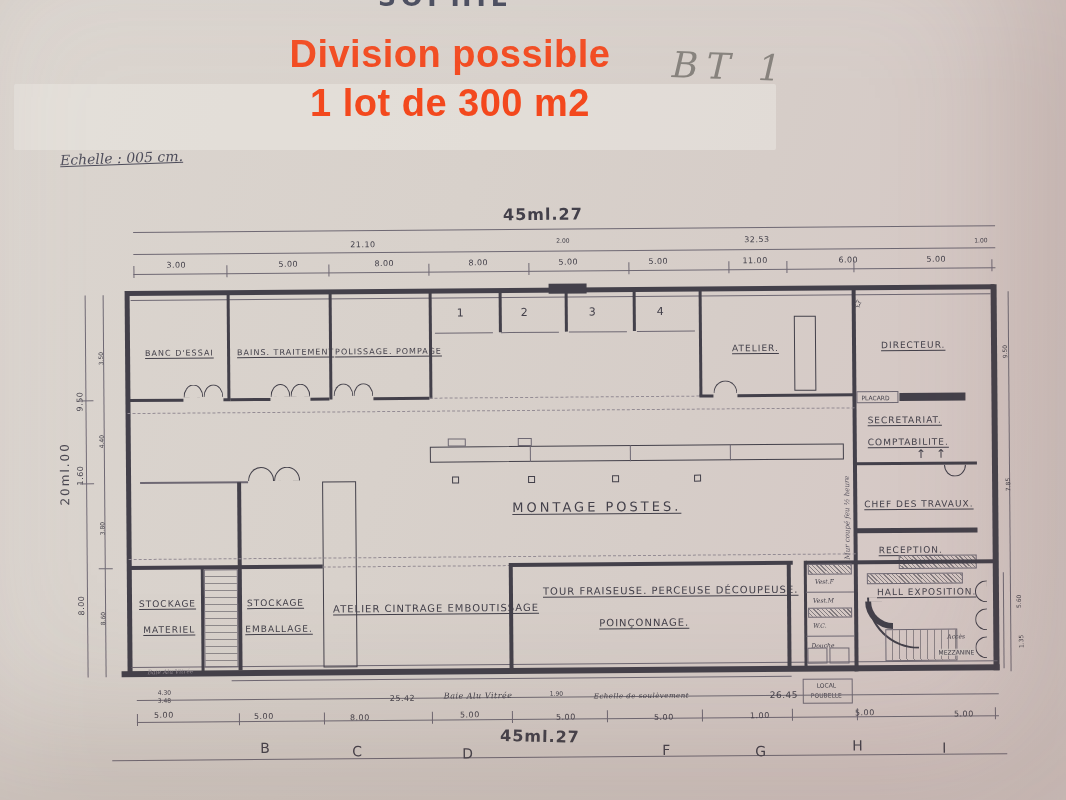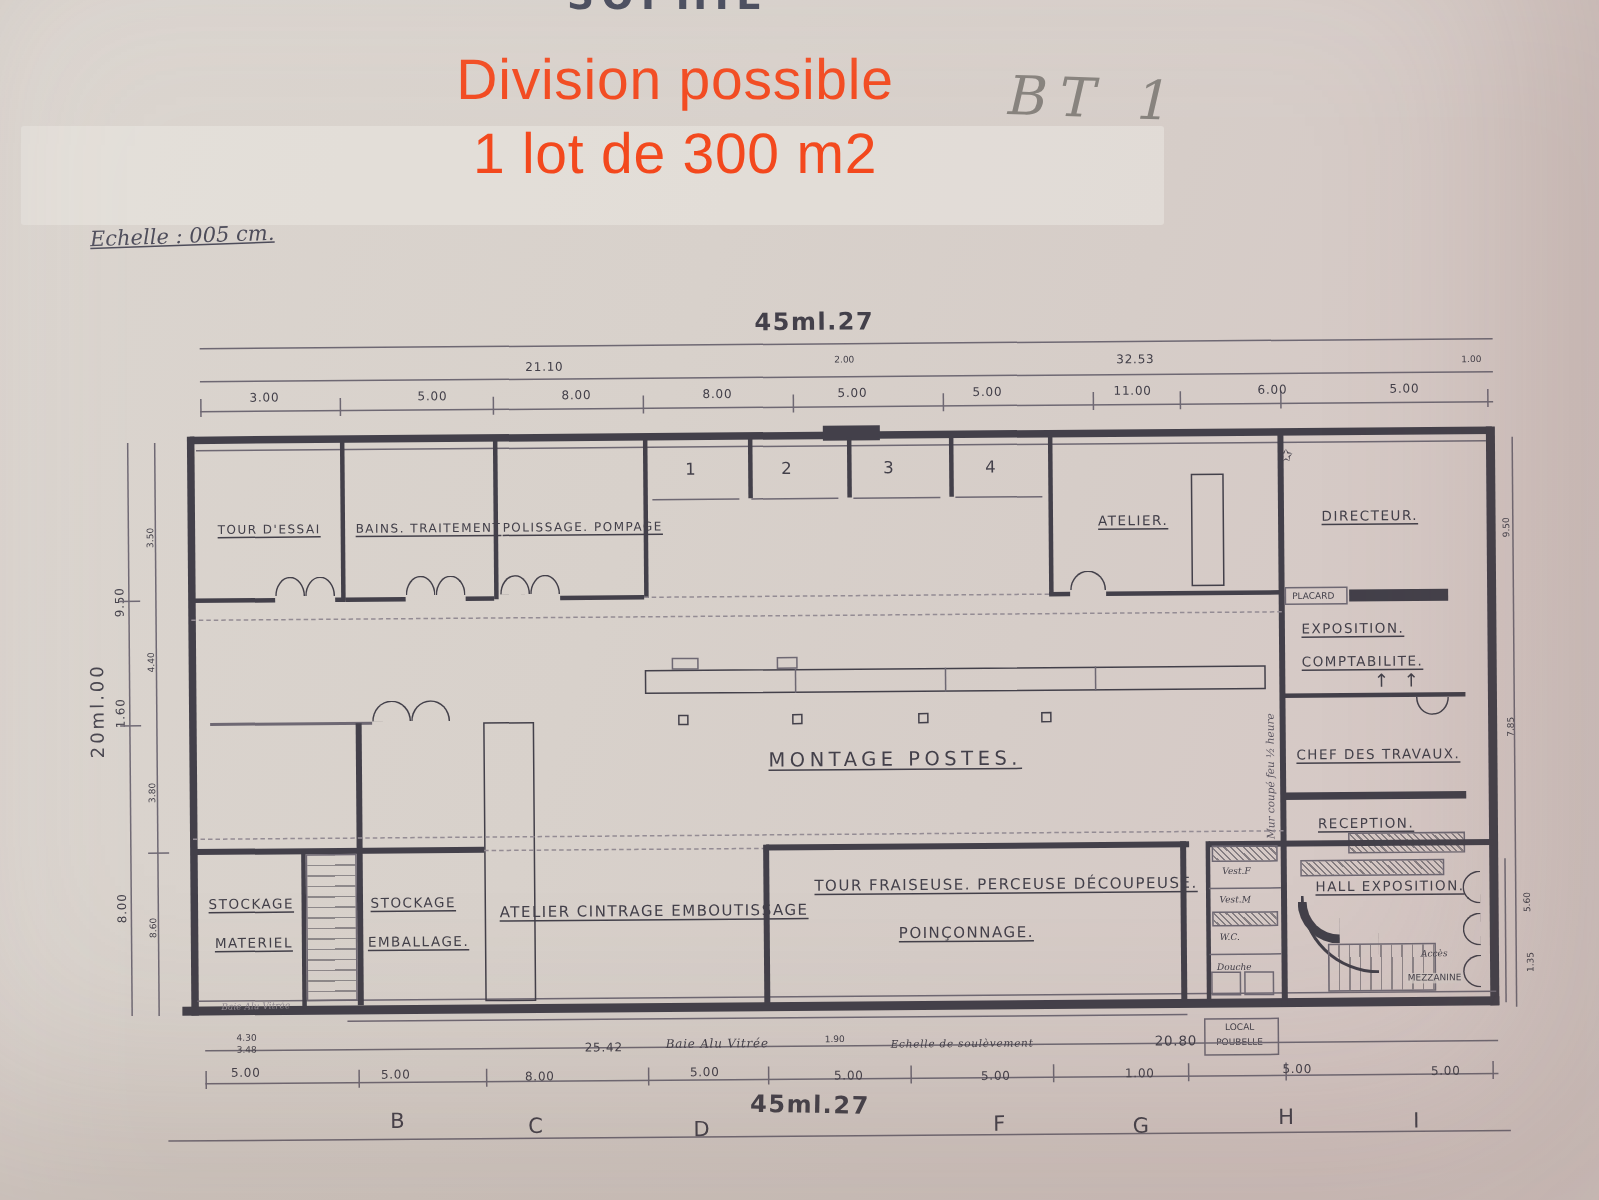--- a/index.html
+++ b/index.html
@@ -34,21 +34,21 @@
   .doorL{position:absolute;border:1.5px solid var(--ink);border-right:none;
     border-radius:100% 0 0 100% / 50% 0 0 50%}
   .bx{position:absolute;border:1.5px solid var(--ink)}
   .bx1{position:absolute;border:1px solid var(--ink2)}
   .sq{position:absolute;width:7px;height:7px;border:1px solid var(--ink)}
   .hatch{background:repeating-linear-gradient(45deg,transparent 0 2px,rgba(67,64,74,.55) 2px 3px)}
   .steps{background:repeating-linear-gradient(180deg,transparent 0 6px,rgba(67,64,74,.5) 6px 7px)}
   .stepsV{background:repeating-linear-gradient(90deg,transparent 0 6px,rgba(67,64,74,.5) 6px 7px)}
   .arc{position:absolute;border-left:2px solid var(--ink);border-bottom:2px solid var(--ink);border-radius:0 0 0 100%}
   .arcFat{position:absolute;border-left:6px solid var(--ink);border-bottom:6px solid var(--ink);border-radius:0 0 0 100%}
-  .overlay{position:absolute;left:200px;top:30px;width:500px;text-align:center;font-weight:normal;
+  .overlay{position:absolute;left:200px;top:30px;width:500px;text-align:center;font-weight:bold;
     font-family:"Liberation Sans",sans-serif;line-height:1.28}
   .overlay div{font-size:38px;letter-spacing:.5px}
   .watermark{position:absolute;left:52px;top:20px;font-size:23px;letter-spacing:1px;
     color:rgba(248,246,242,.62);font-family:"Liberation Sans",sans-serif}
   .band{position:absolute;left:14px;top:84px;width:762px;height:66px;
     background:rgba(235,231,226,.55);border-radius:2px}
   .cropTop{position:absolute;left:378px;top:0;width:270px;height:13px;overflow:hidden}
   .cropTop span{position:absolute;top:-17px;left:0;font-size:25px;font-weight:bold;
     letter-spacing:5px;color:#3a3f52}
   .bt1{position:absolute;left:672px;top:46px;font-size:36px;color:#85807b;
@@ -131,21 +131,21 @@
     <div class="hl" style="left:132px;top:297px;width:860px"></div>
     <div class="hl" style="left:130px;top:664px;width:866px"></div>
     <div class="hl" style="left:230px;top:678px;width:560px"></div>
 
     <div class="w" style="left:228px;top:292px;width:3px;height:106px"></div>
     <div class="w" style="left:330px;top:292px;width:3px;height:106px"></div>
     <div class="w" style="left:430px;top:292px;width:3px;height:106px"></div>
     <div class="w" style="left:700px;top:292px;width:3px;height:106px"></div>
     <div class="w" style="left:853px;top:292px;width:4px;height:382px"></div>
 
-    <div class="lbl" style="left:146px;top:346px;font-size:8px">TOUR D'ESSAI</div>
+    <div class="lbl" style="left:146px;top:346px;font-size:8px">BANC D'ESSAI</div>
     <div class="lbl" style="left:238px;top:346px;font-size:8px">BAINS. TRAITEMENT</div>
     <div class="lbl" style="left:336px;top:346px;font-size:8px">POLISSAGE. POMPAGE</div>
     <div class="lbl" style="left:733px;top:345px">ATELIER.</div>
     <div class="lbl" style="left:882px;top:343px">DIRECTEUR.</div>
     <div class="dim" style="left:854px;top:300px;font-size:11px">✩</div>
 
     <div class="w" style="left:128px;top:396px;width:56px;height:3px"></div>
     <div class="door" style="left:184px;top:382px;width:20px;height:13px"></div>
     <div class="door" style="left:204px;top:382px;width:20px;height:13px"></div>
     <div class="w" style="left:224px;top:396px;width:7px;height:3px"></div>
@@ -171,21 +171,21 @@
     <div class="num" style="left:458px;top:306px">1</div>
     <div class="num" style="left:522px;top:306px">2</div>
     <div class="num" style="left:590px;top:306px">3</div>
     <div class="num" style="left:658px;top:306px">4</div>
 
     <div class="bx" style="left:795px;top:318px;width:22px;height:75px"></div>
 
     <div class="bx1" style="left:857px;top:394px;width:42px;height:12px"></div>
     <div class="dim tiny" style="left:862px;top:397px">PLACARD</div>
     <div class="w" style="left:900px;top:396px;width:66px;height:8px"></div>
-    <div class="lbl" style="left:868px;top:418px">EXPOSITION.</div>
+    <div class="lbl" style="left:868px;top:418px">SECRETARIAT.</div>
     <div class="lbl" style="left:868px;top:440px">COMPTABILITE.</div>
     <div class="dim" style="left:916px;top:450px;font-size:12px">↑</div>
     <div class="dim" style="left:936px;top:450px;font-size:12px">↑</div>
     <div class="w" style="left:855px;top:465px;width:122px;height:3px"></div>
     <div class="doorB" style="left:944px;top:468px;width:22px;height:12px"></div>
     <div class="lbl" style="left:864px;top:502px">CHEF DES TRAVAUX.</div>
     <div class="w" style="left:855px;top:531px;width:122px;height:5px"></div>
     <div class="lbl" style="left:878px;top:548px">RECEPTION.</div>
     <div class="bx1 hatch" style="left:898px;top:558px;width:78px;height:14px"></div>
     <div class="dim rot hand tiny" style="left:843px;top:562px;color:#5a5560;font-size:7px">Mur coupé feu ½ heure</div>
@@ -259,21 +259,21 @@
     <div class="dim tiny hand" style="left:146px;top:665px;color:var(--ink3);transform:rotate(-1deg)">Baie Alu Vitrée</div>
 
     <div class="hl" style="left:135px;top:697px;width:862px"></div>
     <div class="hl" style="left:135px;top:719px;width:862px"></div>
     <div class="dim tiny" style="left:156px;top:686px">4.30</div>
     <div class="dim tiny" style="left:156px;top:694px">3.48</div>
     <div class="dim" style="left:388px;top:693px">25.42</div>
     <div class="dim hand" style="left:442px;top:691px">Baie Alu Vitrée</div>
     <div class="dim tiny" style="left:548px;top:690px">1.90</div>
     <div class="dim hand" style="left:592px;top:693px;font-size:7px">Echelle de soulèvement</div>
-    <div class="dim" style="left:768px;top:692px;font-size:9px">20.80</div>
+    <div class="dim" style="left:768px;top:692px;font-size:9px">26.45</div>
     <div class="tick" style="left:135px;top:711px"></div>
     <div class="tick" style="left:237px;top:711px"></div>
     <div class="tick" style="left:322px;top:711px"></div>
     <div class="tick" style="left:430px;top:711px"></div>
     <div class="tick" style="left:510px;top:711px"></div>
     <div class="tick" style="left:605px;top:711px"></div>
     <div class="tick" style="left:700px;top:711px"></div>
     <div class="tick" style="left:790px;top:711px"></div>
     <div class="tick" style="left:855px;top:711px"></div>
     <div class="tick" style="left:993px;top:711px"></div>

